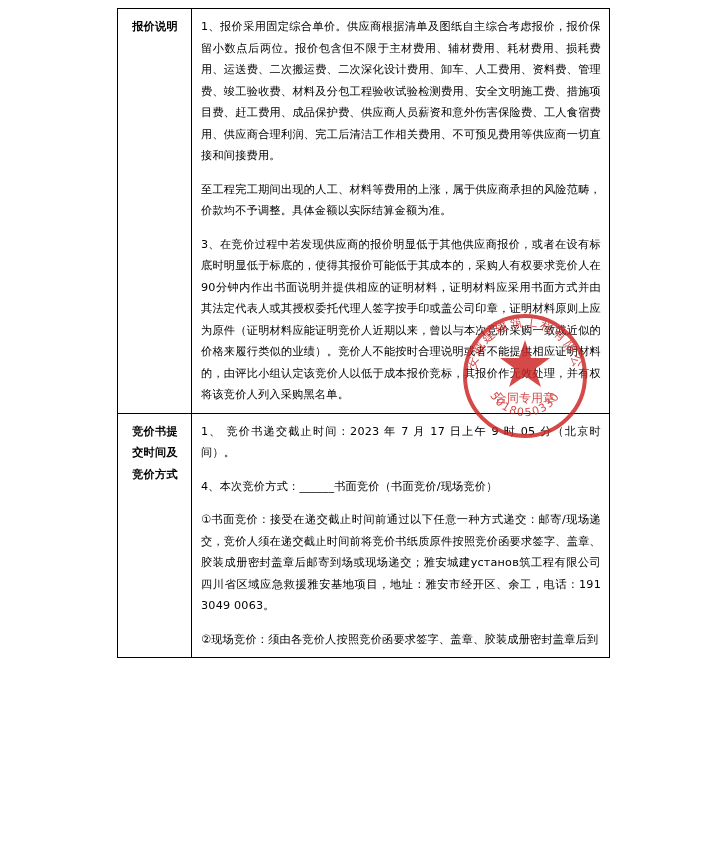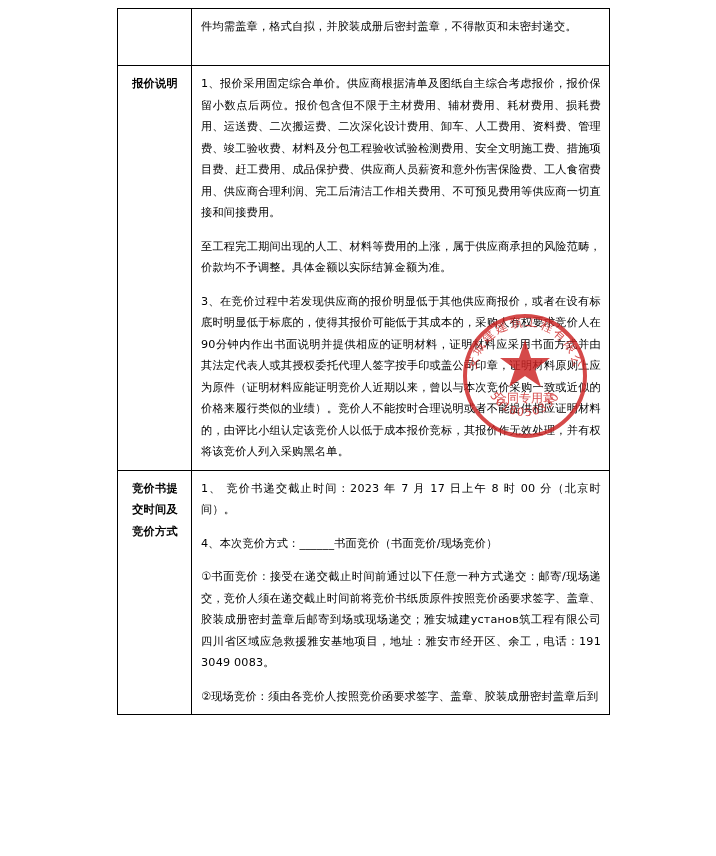--- a/index.html
+++ b/index.html
@@ -84,49 +84,41 @@
 <body>
 
 <div class="page">
 
   <table class="doc">
     <colgroup>
       <col style="width:74px">
       <col style="width:418px">
     </colgroup>
     <tbody>
-      <tr class="row-top">
-        <td class="label cell-top">
-          <span class="lbl-inner"></span>
-        </td>
-        <td class="body cell-top">
-          <p>件均需盖章，格式自拟，并胶装成册后密封盖章，不得散页和未密封递交。</p>
-        </td>
-      </tr>
 
 
       <tr>
         <td class="label">
           <span class="lbl-inner">报价说明</span>
         </td>
         <td class="body">
           <p>1、报价采用固定综合单价。供应商根据清单及图纸自主综合考虑报价，报价保留小数点后两位。报价包含但不限于主材费用、辅材费用、耗材费用、损耗费用、运送费、二次搬运费、二次深化设计费用、卸车、人工费用、资料费、管理费、竣工验收费、材料及分包工程验收试验检测费用、安全文明施工费、措施项目费、赶工费用、成品保护费、供应商人员薪资和意外伤害保险费、工人食宿费用、供应商合理利润、完工后清洁工作相关费用、不可预见费用等供应商一切直接和间接费用。</p>
           <p>至工程完工期间出现的人工、材料等费用的上涨，属于供应商承担的风险范畴，价款均不予调整。具体金额以实际结算金额为准。</p>
           <p>3、在竞价过程中若发现供应商的报价明显低于其他供应商报价，或者在设有标底时明显低于标底的，使得其报价可能低于其成本的，采购人有权要求竞价人在90分钟内作出书面说明并提供相应的证明材料，证明材料应采用书面方式并由其法定代表人或其授权委托代理人签字按手印或盖公司印章，证明材料原则上应为原件（证明材料应能证明竞价人近期以来，曾以与本次竞价采购一致或近似的价格来履行类似的业绩）。竞价人不能按时合理说明或者不能提供相应证明材料的，由评比小组认定该竞价人以低于成本报价竞标，其报价作无效处理，并有权将该竞价人列入采购黑名单。</p>
         </td>
       </tr>
 
       <tr>
         <td class="label">
           <span class="lbl-inner">竞价书提交时间及竞价方式</span>
         </td>
         <td class="body">
-          <p>1、 竞价书递交截止时间：2023 年 7 月 17 日上午 8 时 00 分（北京时间）。</p>
+          <p>1、 竞价书递交截止时间：2023 年 7 月 17 日上午 9 时 05 分（北京时间）。</p>
           <p>4、本次竞价方式：______书面竞价（书面竞价/现场竞价）</p>
-          <p>①书面竞价：接受在递交截止时间前通过以下任意一种方式递交：邮寄/现场递交，竞价人须在递交截止时间前将竞价书纸质原件按照竞价函要求签字、盖章、胶装成册密封盖章后邮寄到场或现场递交；雅安城建установ筑工程有限公司四川省区域应急救援雅安基地项目，地址：雅安市经开区、余工，电话：191 3049 0083。</p>
+          <p>①书面竞价：接受在递交截止时间前通过以下任意一种方式递交：邮寄/现场递交，竞价人须在递交截止时间前将竞价书纸质原件按照竞价函要求签字、盖章、胶装成册密封盖章后邮寄到场或现场递交；雅安城建установ筑工程有限公司四川省区域应急救援雅安基地项目，地址：雅安市经开区、余工，电话：191 3049 0063。</p>
           <p>②现场竞价：须由各竞价人按照竞价函要求签字、盖章、胶装成册密封盖章后到</p>
         </td>
       </tr>
     </tbody>
   </table>
 
   <div class="stamp">
     <svg width="140" height="140" viewBox="0 0 140 140" xmlns="http://www.w3.org/2000/svg">
       <defs>
         <path id="arcTop" d="M 20,70 A 50,50 0 0 1 120,70" fill="none"></path>

